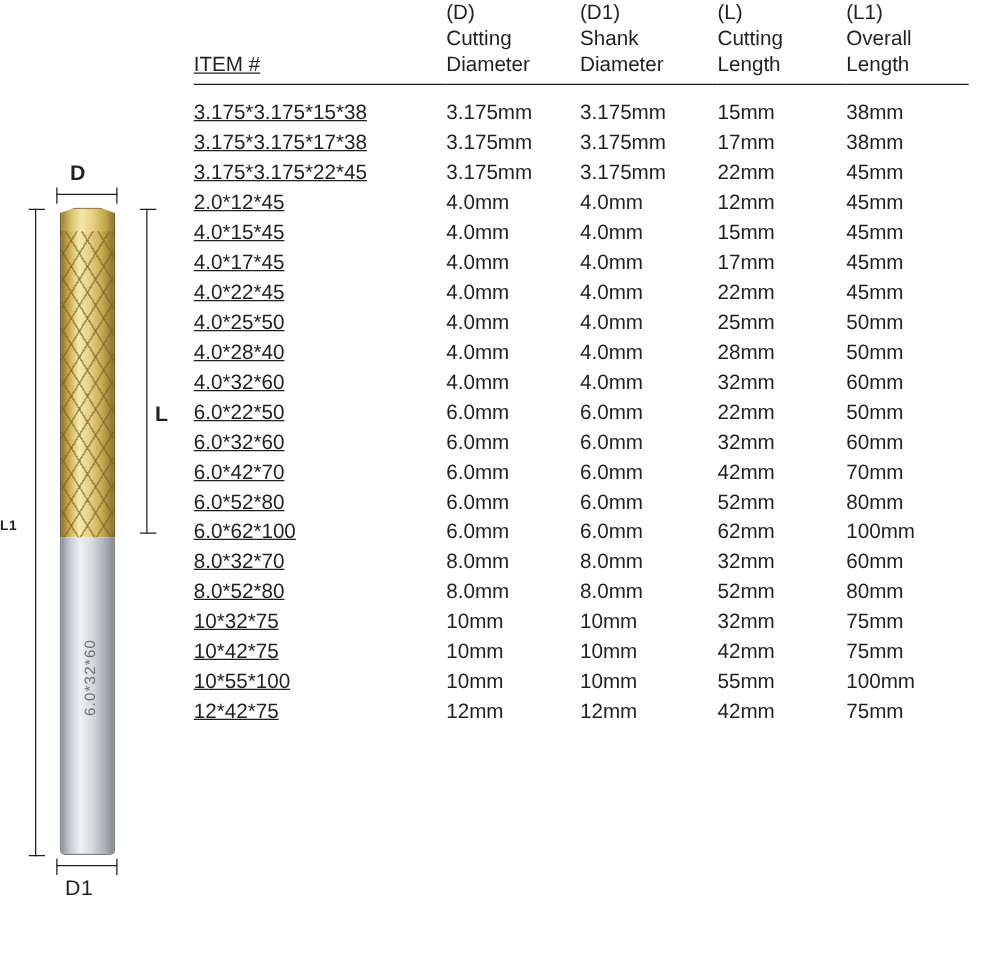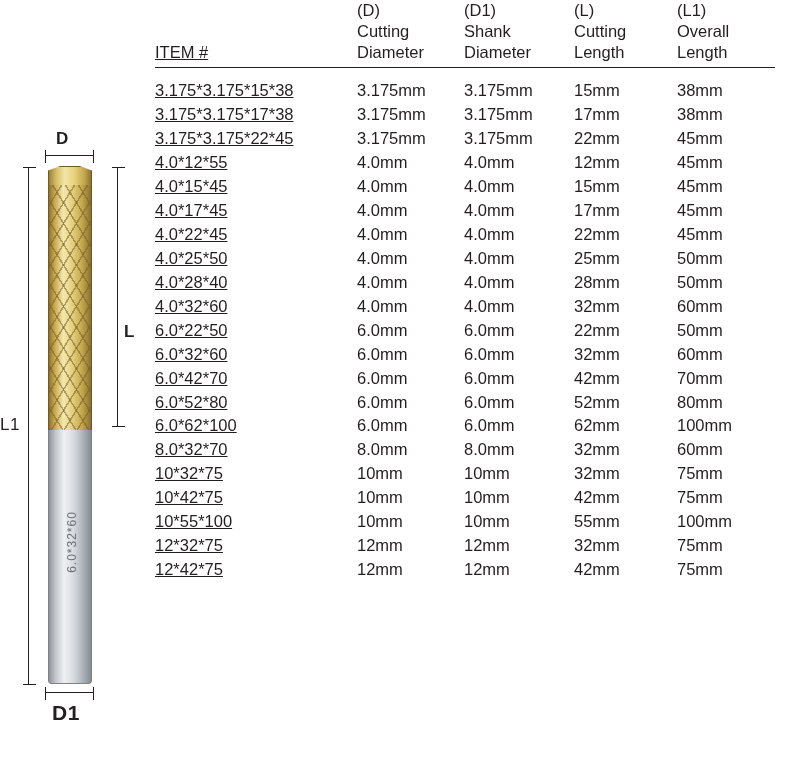--- a/index.html
+++ b/index.html
@@ -75,22 +75,22 @@
     width: 0;
     height: 13px;
     border-left: 1.6px solid #231f20;
   }
   .dim-d1-line::before { left: 0; }
   .dim-d1-line::after { right: 0; }
   .dim-d1-label {
     position: absolute;
     left: 52px;
     top: 701px;
-    font-size: 21px;
-    font-weight: bold;
+    font-size: 17px;
+    font-weight: normal;
     letter-spacing: .5px;
   }
 
   
   .dim-l1-line {
     position: absolute;
     left: 28px;
     top: 167px;
     width: 0;
     height: 518px;
@@ -104,22 +104,22 @@
     width: 13px;
     height: 0;
     border-top: 1.6px solid #231f20;
   }
   .dim-l1-line::before { top: 0; }
   .dim-l1-line::after { bottom: 0; }
   .dim-l1-label {
     position: absolute;
     left: 0px;
     top: 415px;
-    font-size: 17px;
-    font-weight: normal;
+    font-size: 11px;
+    font-weight: bold;
     letter-spacing: .5px;
   }
 
   
   .dim-l-line {
     position: absolute;
     left: 117px;
     top: 167px;
     width: 0;
     height: 260px;
@@ -308,21 +308,21 @@
             <td class="col-l1">38mm</td>
           </tr>
           <tr>
             <td class="col-item">3.175*3.175*22*45</td>
             <td class="col-d">3.175mm</td>
             <td class="col-d1">3.175mm</td>
             <td class="col-l">22mm</td>
             <td class="col-l1">45mm</td>
           </tr>
           <tr>
-            <td class="col-item">4.0*12*55</td>
+            <td class="col-item">2.0*12*45</td>
             <td class="col-d">4.0mm</td>
             <td class="col-d1">4.0mm</td>
             <td class="col-l">12mm</td>
             <td class="col-l1">45mm</td>
           </tr>
           <tr>
             <td class="col-item">4.0*15*45</td>
             <td class="col-d">4.0mm</td>
             <td class="col-d1">4.0mm</td>
             <td class="col-l">15mm</td>
@@ -399,20 +399,27 @@
             <td class="col-l1">100mm</td>
           </tr>
           <tr>
             <td class="col-item">8.0*32*70</td>
             <td class="col-d">8.0mm</td>
             <td class="col-d1">8.0mm</td>
             <td class="col-l">32mm</td>
             <td class="col-l1">60mm</td>
           </tr>
           <tr>
+            <td class="col-item">8.0*52*80</td>
+            <td class="col-d">8.0mm</td>
+            <td class="col-d1">8.0mm</td>
+            <td class="col-l">52mm</td>
+            <td class="col-l1">80mm</td>
+          </tr>
+          <tr>
             <td class="col-item">10*32*75</td>
             <td class="col-d">10mm</td>
             <td class="col-d1">10mm</td>
             <td class="col-l">32mm</td>
             <td class="col-l1">75mm</td>
           </tr>
           <tr>
             <td class="col-item">10*42*75</td>
             <td class="col-d">10mm</td>
             <td class="col-d1">10mm</td>
@@ -420,27 +427,20 @@
             <td class="col-l1">75mm</td>
           </tr>
           <tr>
             <td class="col-item">10*55*100</td>
             <td class="col-d">10mm</td>
             <td class="col-d1">10mm</td>
             <td class="col-l">55mm</td>
             <td class="col-l1">100mm</td>
           </tr>
           <tr>
-            <td class="col-item">12*32*75</td>
-            <td class="col-d">12mm</td>
-            <td class="col-d1">12mm</td>
-            <td class="col-l">32mm</td>
-            <td class="col-l1">75mm</td>
-          </tr>
-          <tr>
             <td class="col-item">12*42*75</td>
             <td class="col-d">12mm</td>
             <td class="col-d1">12mm</td>
             <td class="col-l">42mm</td>
             <td class="col-l1">75mm</td>
           </tr>
         </tbody>
     </table>
   </div>
 </div>

